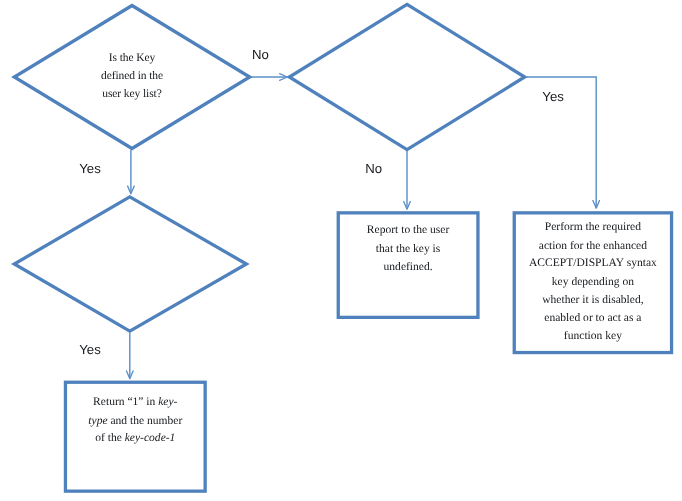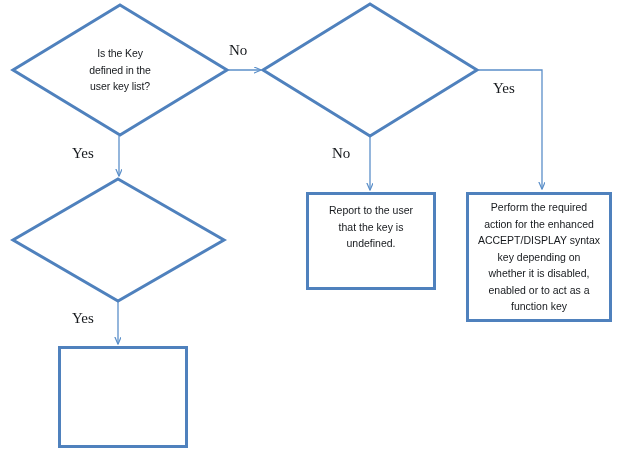--- a/index.html
+++ b/index.html
@@ -32,44 +32,44 @@
     font-size: 10.5px;
     line-height: 16.5px;
     font-family: "Liberation Sans", sans-serif;
     letter-spacing: -0.1px;
     pointer-events: none;
   }
   .node-text span { display: block; width: 100%; }
   .edge-label {
     position: absolute;
     color: #16191d;
-    font-size: 15px;
+    font-size: 12px;
     line-height: 13px;
-    font-family: Liberation Serif, serif;
+    font-family: Liberation Sans, sans-serif;
     white-space: nowrap;
   }
   .proc-box {
     position: absolute;
     background: #ffffff;
     border: 3px solid #4f81bd;
     box-sizing: border-box;
   }
   .box-text {
     position: absolute;
     display: flex;
     align-items: center;
     justify-content: center;
     text-align: center;
     color: #16191d;
     font-size: 10.5px;
     line-height: 16.5px;
     font-family: "Liberation Sans", sans-serif;
     pointer-events: none;
   }
-  .box-text span { display: block; width: 100%; }
+  .box-text span { display: block; width: 100%; font-family: Liberation Serif, serif; }
   em { font-style: italic; }
 </style>
 </head>
 <body>
 
 <div id="canvas">
 
   <svg class="layer" viewBox="0 0 620 455" xmlns="http://www.w3.org/2000/svg">
     <defs>
       <marker id="arrowhead" markerWidth="9" markerHeight="9" refX="7.4" refY="3.4" orient="auto" markerUnits="userSpaceOnUse">
@@ -87,37 +87,40 @@
 
     <line x1="119" y1="136" x2="119" y2="176" stroke="#5b8fc9" stroke-width="1.3" marker-end="url(#arrowhead)"></line>
 
     <line x1="118" y1="302" x2="118" y2="344" stroke="#5b8fc9" stroke-width="1.3" marker-end="url(#arrowhead)"></line>
 
     <line x1="370" y1="137" x2="370" y2="190" stroke="#5b8fc9" stroke-width="1.3" marker-end="url(#arrowhead)"></line>
 
     <path d="M478,70 L542,70 L542,189" fill="none" stroke="#5b8fc9" stroke-width="1.3" stroke-linejoin="miter" marker-end="url(#arrowhead)"></path>
   </svg>
 
-  <div class="node-text" style="left:45px; top:35px; width:150px; height:70px;">
+  <div class="node-text" style="left:45px; top:35px; width:150px; height:70px;font-family:Liberation Serif, serif;">
     <span>Is the Key<br>defined in the<br>user key list?</span>
   </div>
 
 
 
   <div class="proc-box" style="left:306px; top:192px; width:130px; height:98px;"></div>
   <div class="box-text" style="left:308px; top:196px; width:126px; height:62px;">
     <span>Report to the user<br>that the key is<br>undefined.</span>
   </div>
 
   <div class="proc-box" style="left:466px; top:192px; width:146px; height:130px;"></div>
   <div class="box-text" style="left:468px; top:196px; width:142px; height:122px;">
     <span>Perform the required<br>action for the enhanced<br>ACCEPT/DISPLAY syntax<br>key depending on<br>whether it is disabled,<br>enabled or to act as a<br>function key</span>
   </div>
 
   <div class="proc-box" style="left:58px; top:346px; width:130px; height:102px;"></div>
+  <div class="box-text" style="left:60px; top:352px; width:126px; height:62px;">
+    <span>Return “1” in <em>key-<br>type</em> and the number<br>of the <em>key-code-1</em></span>
+  </div>
 
   <div class="edge-label" style="left:229px; top:44px;">No</div>
 
   <div class="edge-label" style="left:72px; top:147px;">Yes</div>
 
   <div class="edge-label" style="left:332px; top:147px;">No</div>
 
   <div class="edge-label" style="left:493px; top:82px;">Yes</div>
 
   <div class="edge-label" style="left:72px; top:312px;">Yes</div>

